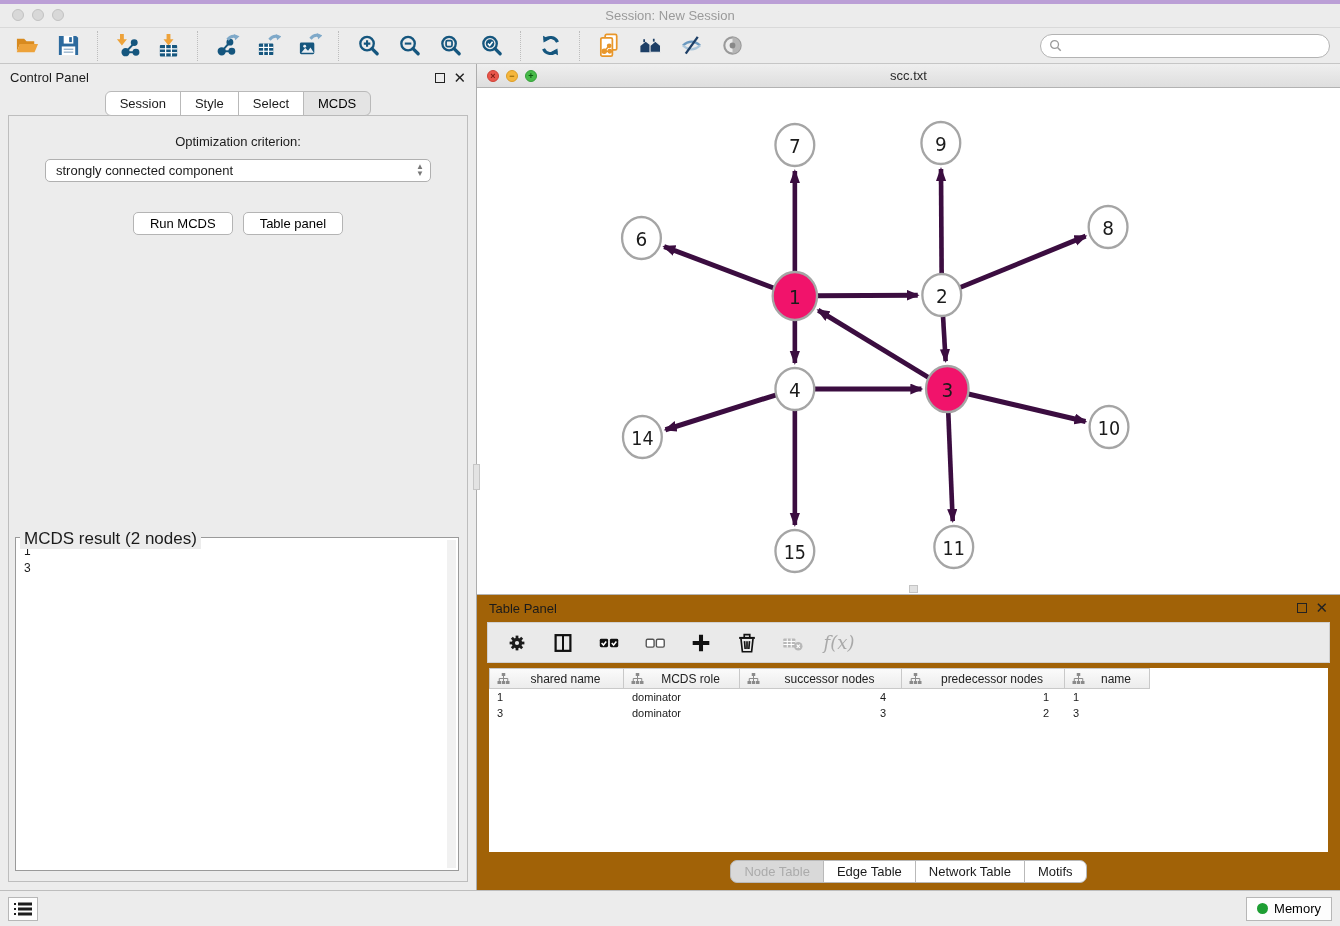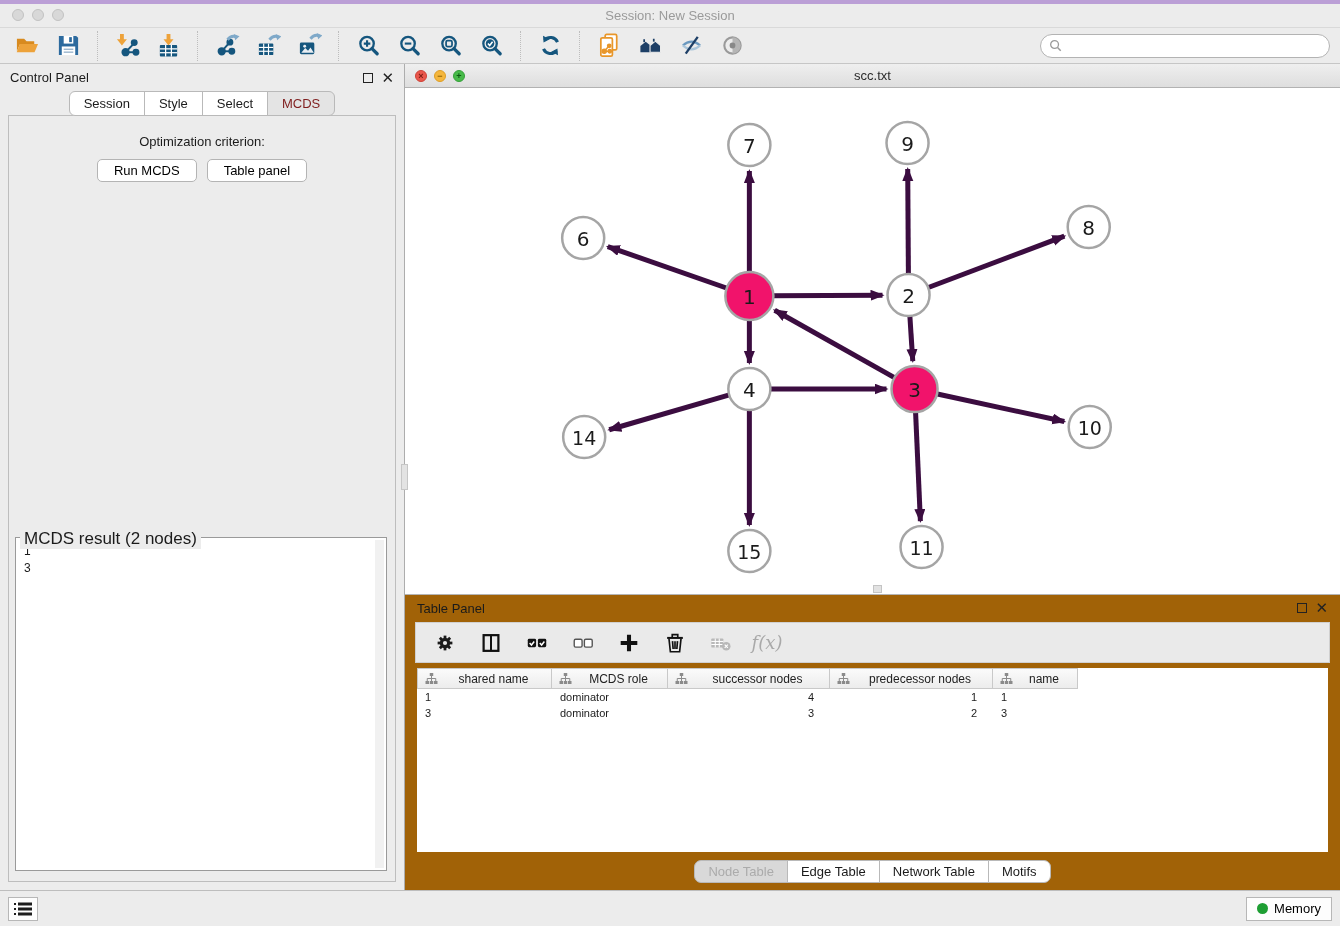--- a/index.html
+++ b/index.html
@@ -19,36 +19,36 @@
   .tb { width:34px; height:30px; border:none; background:transparent; display:flex; align-items:center; justify-content:center; cursor:pointer; }
   .tb svg { width:25px; height:25px; }
   .tsep { width:1px; height:30px; border-left:1px dotted #bdbdbd; margin:0 5px; }
   .search-wrap { margin-left:auto; width:290px; height:24px; border:1px solid #b3b3b3; border-radius:12px; background:#fff; display:flex; align-items:center; padding:0 8px; gap:5px; }
   .search-wrap input { border:none; outline:none; flex:1; font-size:12px; background:transparent; }
 
   
   .main { flex:1; display:flex; min-height:0; }
 
   
-  .control-panel { width:405px; border-right:1px solid #adadad; position:relative; display:flex; flex-direction:column; background:#ececec; }
+  .control-panel { width:477px; border-right:1px solid #adadad; position:relative; display:flex; flex-direction:column; background:#ececec; }
   .cp-header { height:27px; display:flex; align-items:center; padding:0 10px; }
   .panel-title { font-size:13px; color:#1b1b1b; }
   .panel-btns { margin-left:auto; display:flex; gap:8px; align-items:center; }
   .float-btn { width:10px; height:10px; border:1.5px solid #222; background:transparent; display:inline-block; cursor:pointer; }
   .close-btn { font-size:15px; font-weight:bold; color:#222; line-height:10px; cursor:pointer; }
   .cp-tabs { display:flex; justify-content:center; position:relative; z-index:2; margin-bottom:-1px; }
   .cp-tab, .tp-tab { background:#fff; border:1px solid #b9b9b9; padding:4px 14px; font-size:13px; margin-left:-1px; cursor:pointer; }
   .cp-tab:first-child { border-top-left-radius:6px; border-bottom-left-radius:6px; margin-left:0; }
   .cp-tab:last-child { border-top-right-radius:6px; border-bottom-right-radius:6px; }
-  .cp-tab.active { background:#e4e4e4; color:#7f1d1d; }
+  .cp-tab.active { background:#e4e4e4; color:#000000; }
   .cp-body { flex:1; border:1px solid #bdbdbd; margin:0 8px 8px; padding-top:18px; position:relative; background:#ececec; }
   .opt-label { text-align:center; font-size:13px; margin-bottom:10px; }
   .combo { margin:0 36px; height:23px; background:#fff; border:1px solid #b0b0b0; border-radius:5px; display:flex; align-items:center; padding:0 6px 0 10px; font-size:13px; cursor:pointer; }
   .combo-arrows { margin-left:auto; display:flex; flex-direction:column; gap:1px; color:#777; font-size:8px; line-height:6px; }
-  .cp-buttons { display:flex; justify-content:center; gap:10px; margin-top:1px; }
+  .cp-buttons { display:flex; justify-content:center; gap:10px; margin-top:30px; }
   .cp-buttons button { background:#fff; border:1px solid #b4b4b4; border-radius:5px; font-size:13px; padding:3px 16px; font-family:inherit; cursor:pointer; }
   .result-box { position:absolute; left:6px; right:8px; top:421px; bottom:10px; border:1px solid #9a9a9a; background:#fff; }
   .result-legend { position:absolute; top:-9px; left:4px; background:#ececec; padding:0 4px; font-size:17px; }
   .result-lines { padding:5px 8px; font-size:12px; line-height:17px; }
   .result-scroll { position:absolute; top:2px; bottom:2px; right:2px; width:9px; background:#f1f1f1; }
   .cp-split-handle { position:absolute; right:-4px; top:400px; width:7px; height:26px; background:#e3e3e3; border:1px solid #c6c6c6; z-index:5; }
 
   
   .right { flex:1; display:flex; flex-direction:column; min-width:0; }
 
@@ -286,20 +286,27 @@
         </span>
       </div>
       <div class="cp-tabs" id="cp-tabs">
           <span class="cp-tab">Session</span>
           <span class="cp-tab">Style</span>
           <span class="cp-tab">Select</span>
           <span class="cp-tab active">MCDS</span>
         </div>
       <div class="cp-body">
         <div class="opt-label">Optimization criterion:</div>
+        <div class="combo">
+          <span>strongly connected component</span>
+          <span class="combo-arrows">
+              <span>▲</span>
+              <span>▼</span>
+            </span>
+        </div>
         <div class="cp-buttons">
           <button>Run MCDS</button>
           <button>Table panel</button>
         </div>
         <div class="result-box">
           <span class="result-legend">MCDS result (2 nodes)</span>
           <div class="result-lines" id="result-lines">
               <div>1</div>
               <div>3</div>
             </div>

